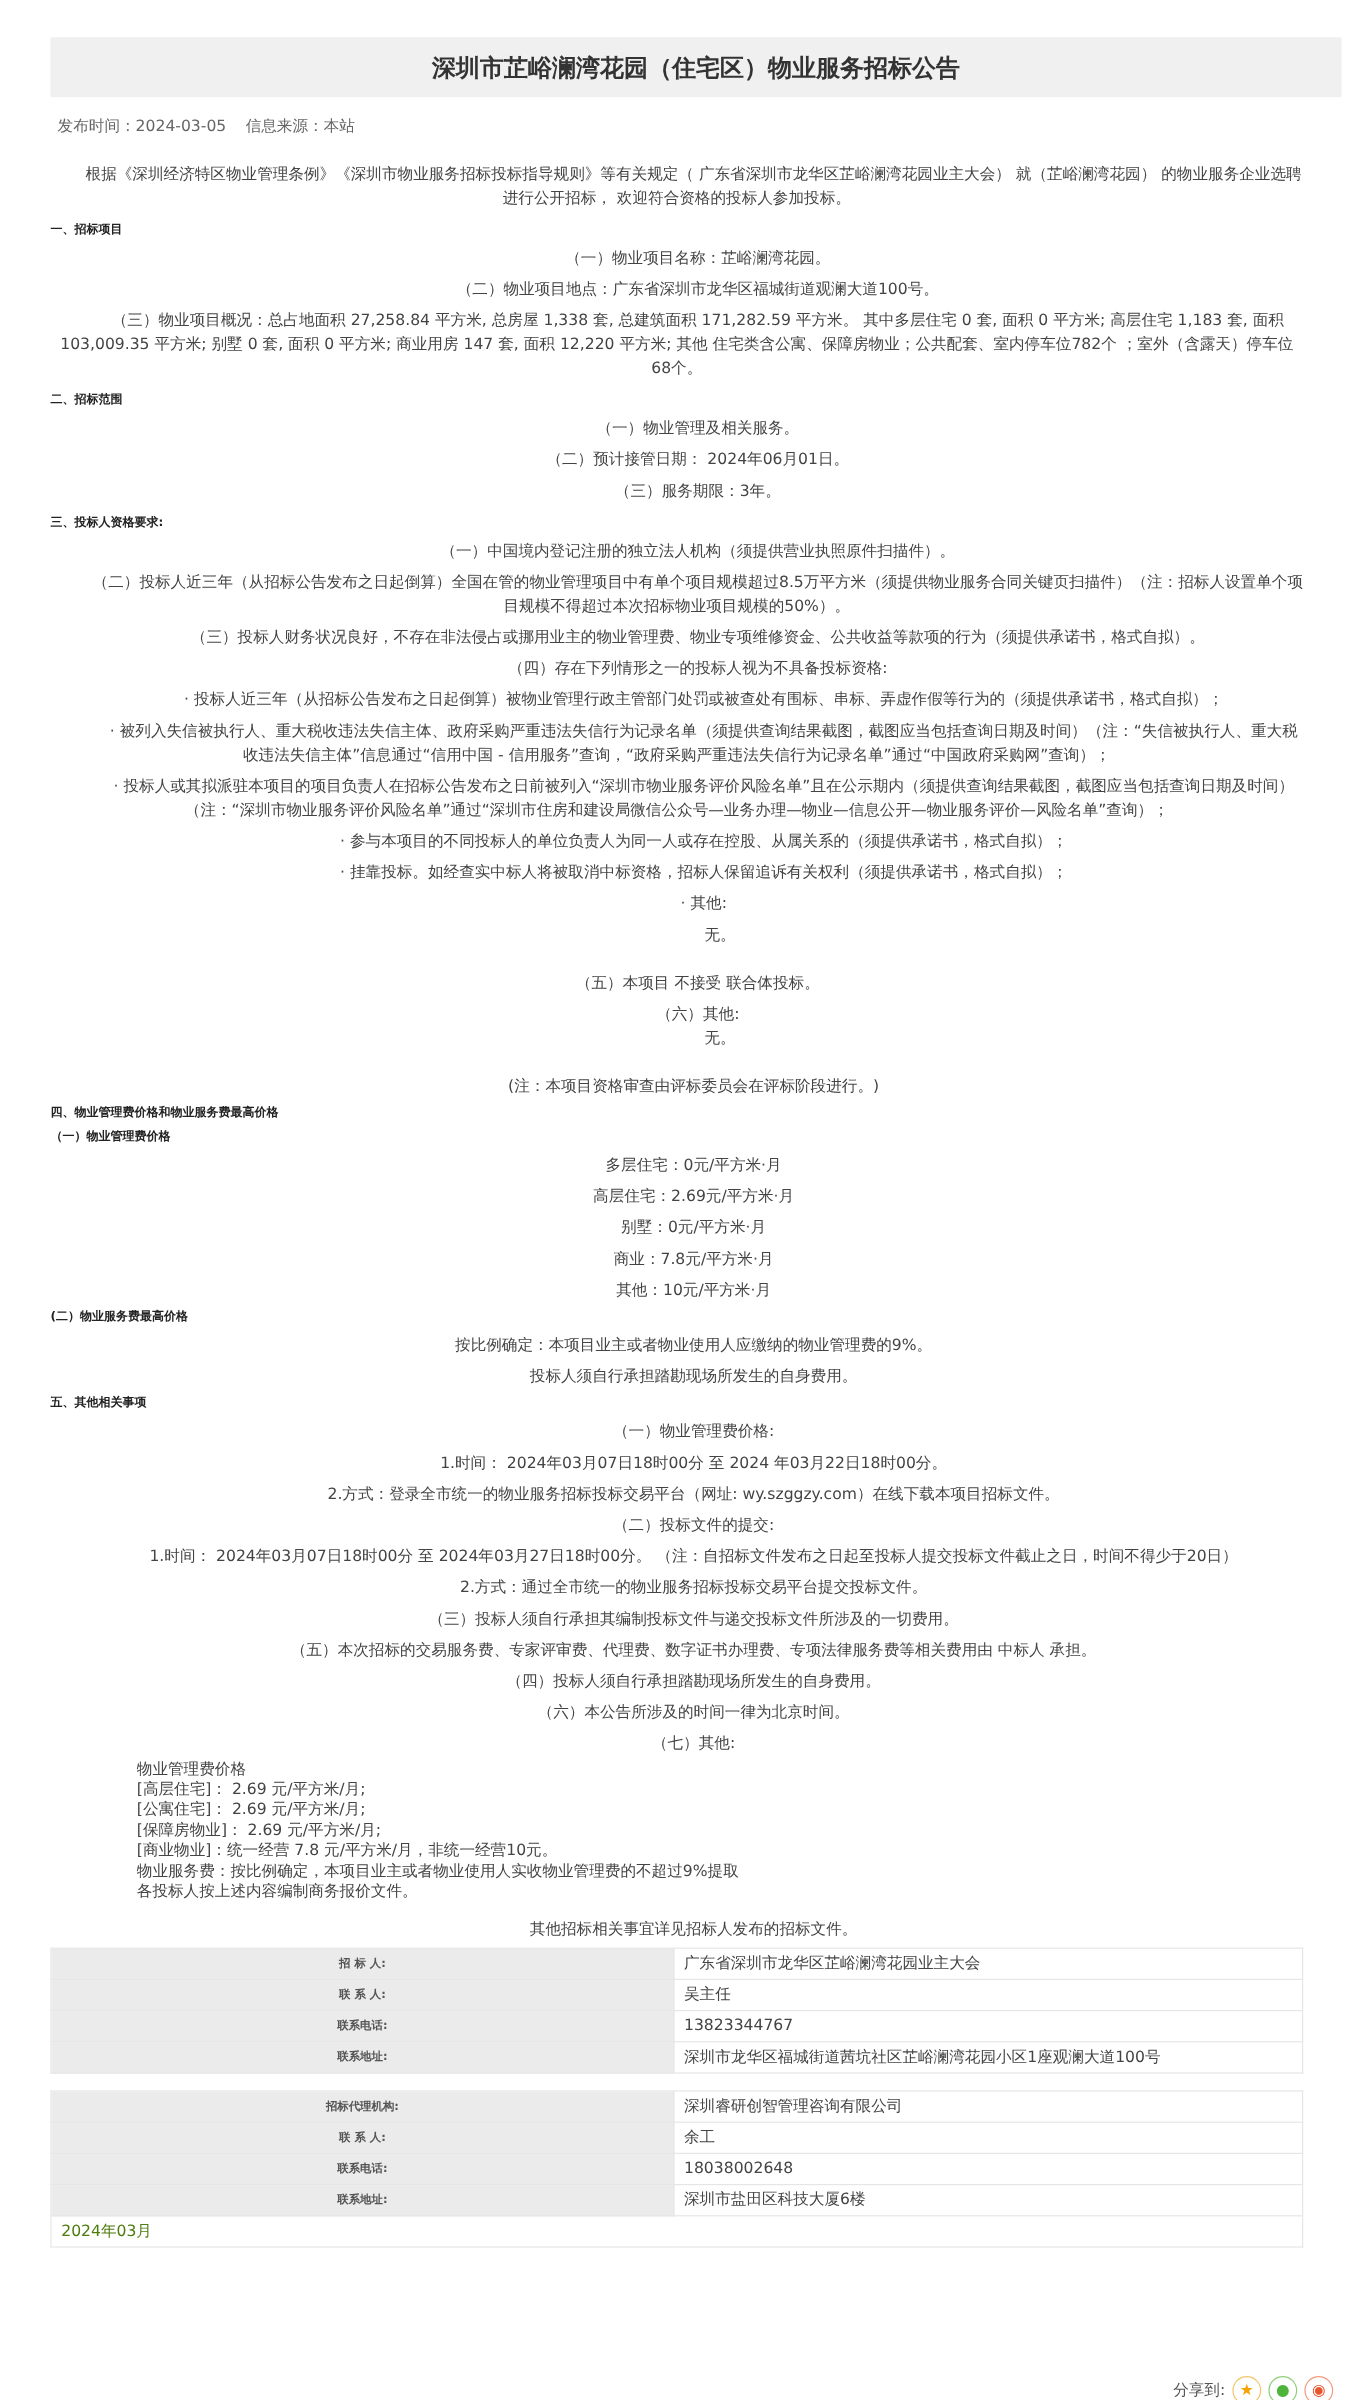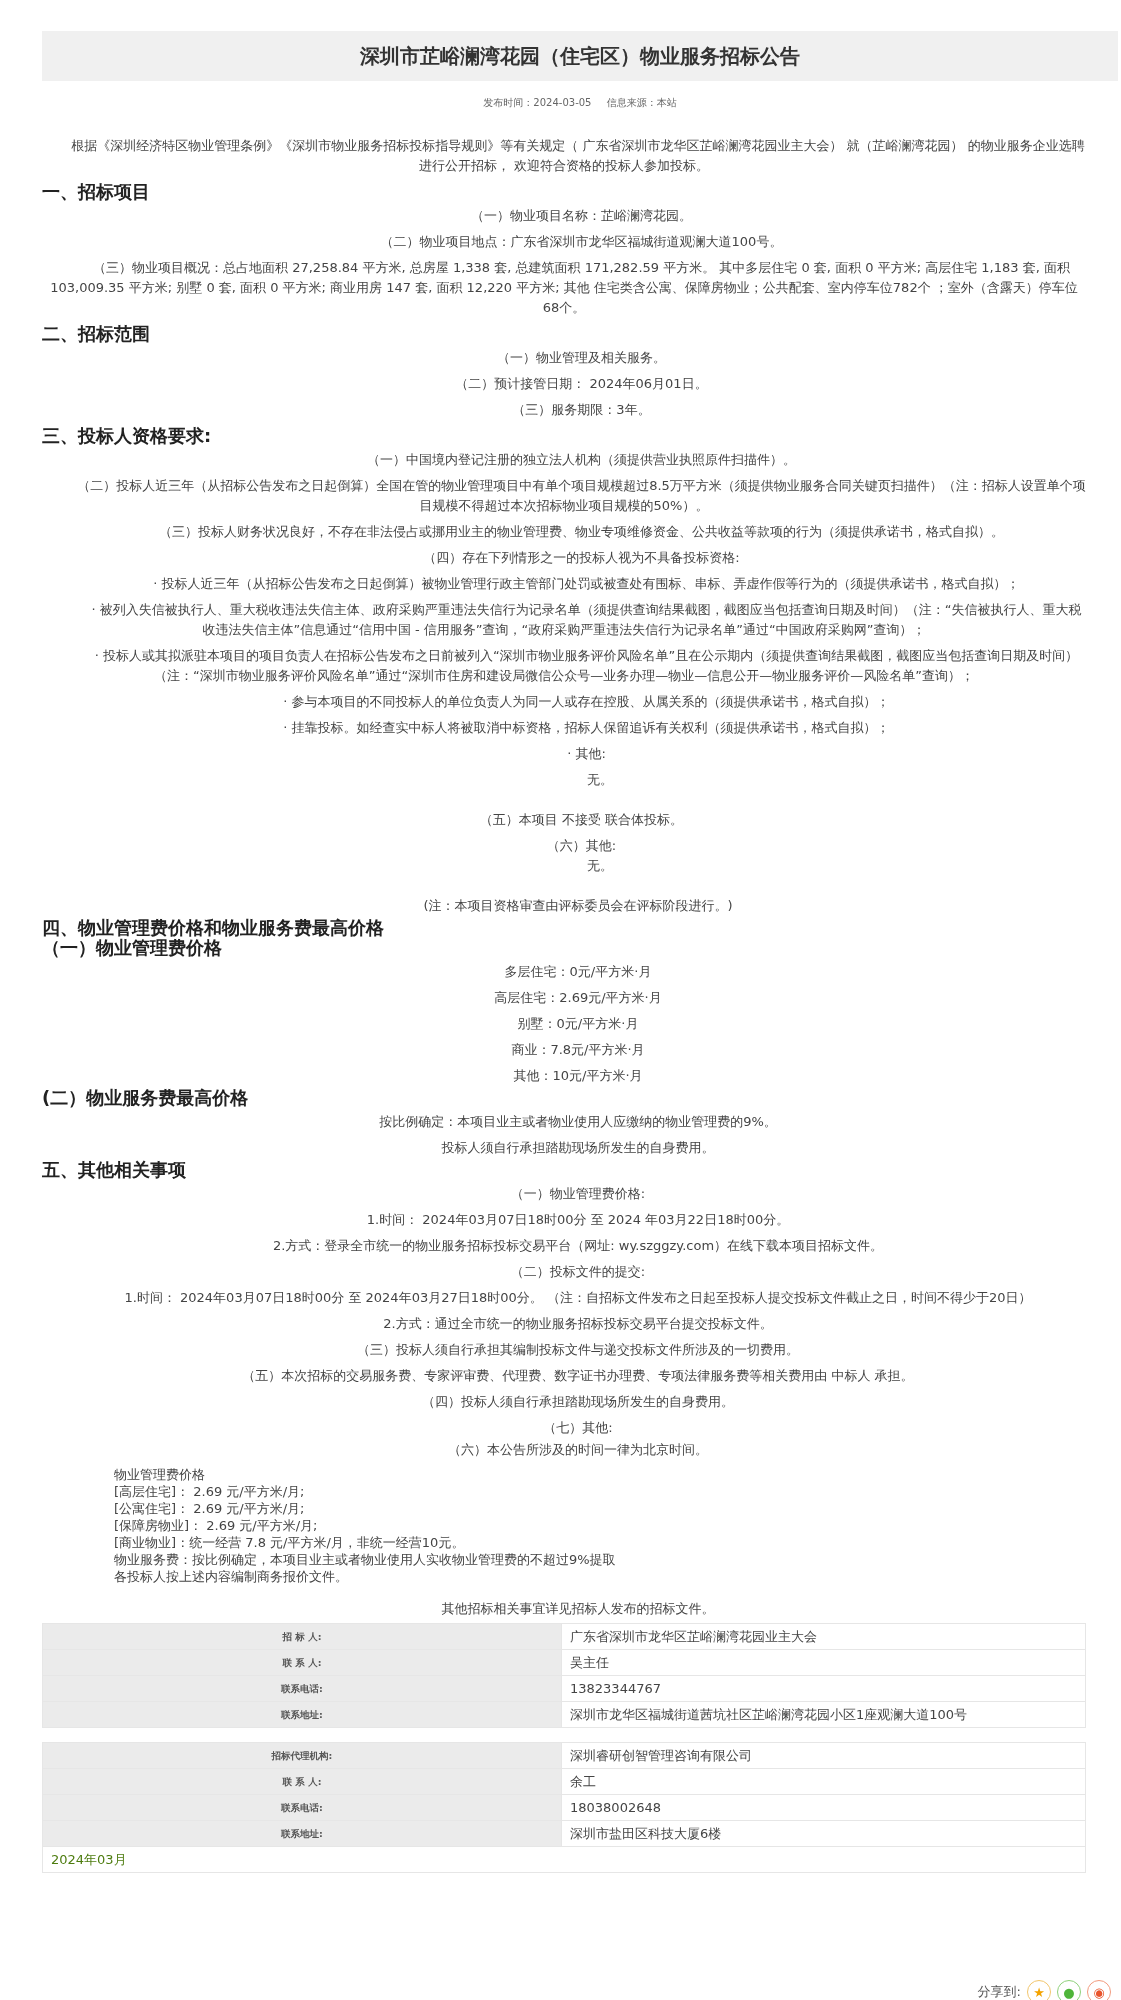--- a/index.html
+++ b/index.html
@@ -14,32 +14,32 @@
   .wrap { position: absolute; left: 42px; width: 1076px; top: 0; }
   .title-bar {
     position: absolute; top: 31px; left: 0; width: 1076px; height: 50px;
     background: #f0f0f0;
     display: flex; align-items: center; justify-content: center;
   }
   .title {
     font-size: 20px; font-weight: bold; color: #333; letter-spacing: 0px; font-family: Liberation Mono, monospace;
   }
   .meta {
-    position: absolute; top: 96px; left: 0; width: 1076px; text-align: center;
-    font-size: 10px; color: #666;
+    position: absolute; top: 96px; left: 0; width: 1076px; text-align: left;
+    font-size: 13px; color: #666;
   }
   .meta span { margin: 0 6px; }
   .content {
     position: absolute; top: 136px; left: 0; width: 1044px;
     font-size: 13px; line-height: 20px; color: #444;
   }
   .p { margin: 0 0 6px 0; text-align: center; }
   .indent { text-indent: 28px; }
   .ind1 { padding-left: 35px; }
-  .h { font-weight: bold; color: #222; font-size: 18px; margin: 0 0 4px 0; }
+  .h { font-weight: bold; color: #222; font-size: 10px; margin: 0 0 4px 0; }
   .gap { height: 14px; }
   .sub { padding-left: 72px; line-height: 17px; margin: 0; }
   table.info {
     border-collapse: collapse; width: 1044px; font-size: 13px; margin: 0;
   }
   table.info td { border: 1px solid #e6e6e6; height: 25px; padding: 0 8px; }
   table.info td.lbl {
     background: #ebebeb; width: 502px; text-align: center; font-size: 9.5px; color: #555; font-weight: bold;
   }
   table.info td.val { color: #444; }
@@ -114,22 +114,22 @@
     <div class="h">五、其他相关事项</div>
     <p class="p" style="padding-left:28px">（一）物业管理费价格:</p>
     <p class="p" style="padding-left:28px">1.时间： 2024年03月07日18时00分 至 2024 年03月22日18时00分。</p>
     <p class="p" style="padding-left:28px">2.方式：登录全市统一的物业服务招标投标交易平台（网址: wy.szggzy.com）在线下载本项目招标文件。</p>
     <p class="p" style="padding-left:28px">（二）投标文件的提交:</p>
     <p class="p" style="padding-left:28px">1.时间： 2024年03月07日18时00分 至 2024年03月27日18时00分。 （注：自招标文件发布之日起至投标人提交投标文件截止之日，时间不得少于20日）</p>
     <p class="p" style="padding-left:28px">2.方式：通过全市统一的物业服务招标投标交易平台提交投标文件。</p>
     <p class="p" style="padding-left:28px">（三）投标人须自行承担其编制投标文件与递交投标文件所涉及的一切费用。</p>
     <p class="p" style="padding-left:28px">（五）本次招标的交易服务费、专家评审费、代理费、数字证书办理费、专项法律服务费等相关费用由 中标人 承担。</p>
     <p class="p" style="padding-left:28px">（四）投标人须自行承担踏勘现场所发生的自身费用。</p>
+    <p class="p" style="padding-left:28px">（六）本公告所涉及的时间一律为北京时间。</p>
     <p class="p" style="padding-left:28px;margin-bottom:2px">（七）其他:</p>
-    <p class="p" style="padding-left:28px">（六）本公告所涉及的时间一律为北京时间。</p>
     <p class="sub">物业管理费价格</p>
     <p class="sub">[高层住宅]： 2.69 元/平方米/月;</p>
     <p class="sub">[公寓住宅]： 2.69 元/平方米/月;</p>
     <p class="sub">[保障房物业]： 2.69 元/平方米/月;</p>
     <p class="sub">[商业物业]：统一经营 7.8 元/平方米/月，非统一经营10元。</p>
     <p class="sub">物业服务费：按比例确定，本项目业主或者物业使用人实收物业管理费的不超过9%提取</p>
     <p class="sub">各投标人按上述内容编制商务报价文件。</p>
     <div class="gap"></div>
     <p class="p" style="padding-left:28px;margin-bottom:4px">其他招标相关事宜详见招标人发布的招标文件。</p>
 

